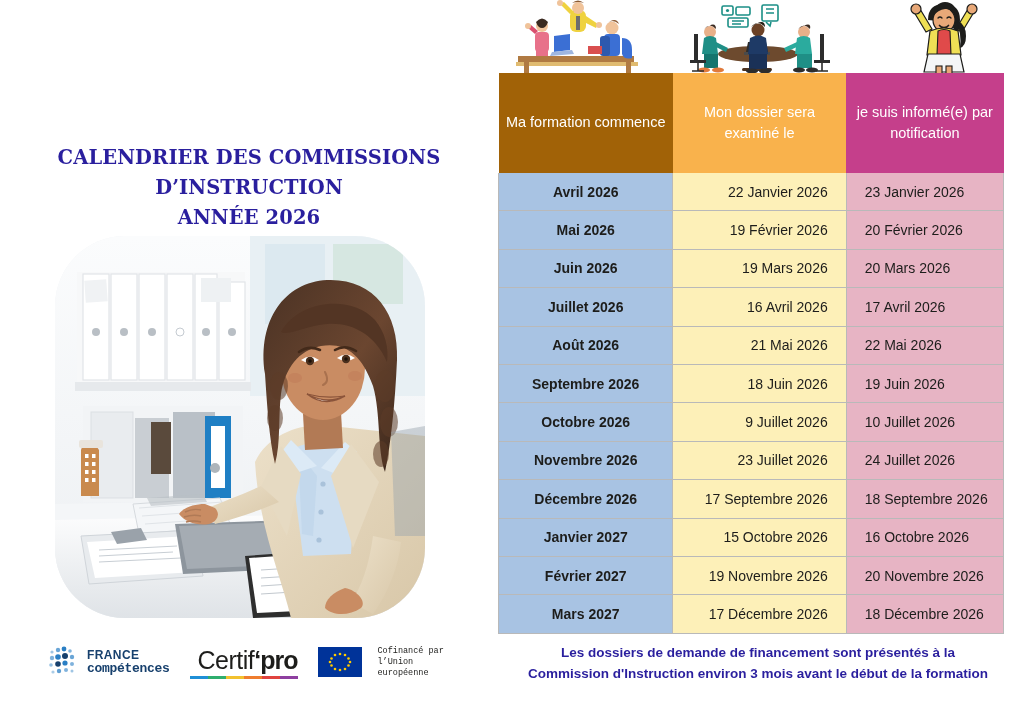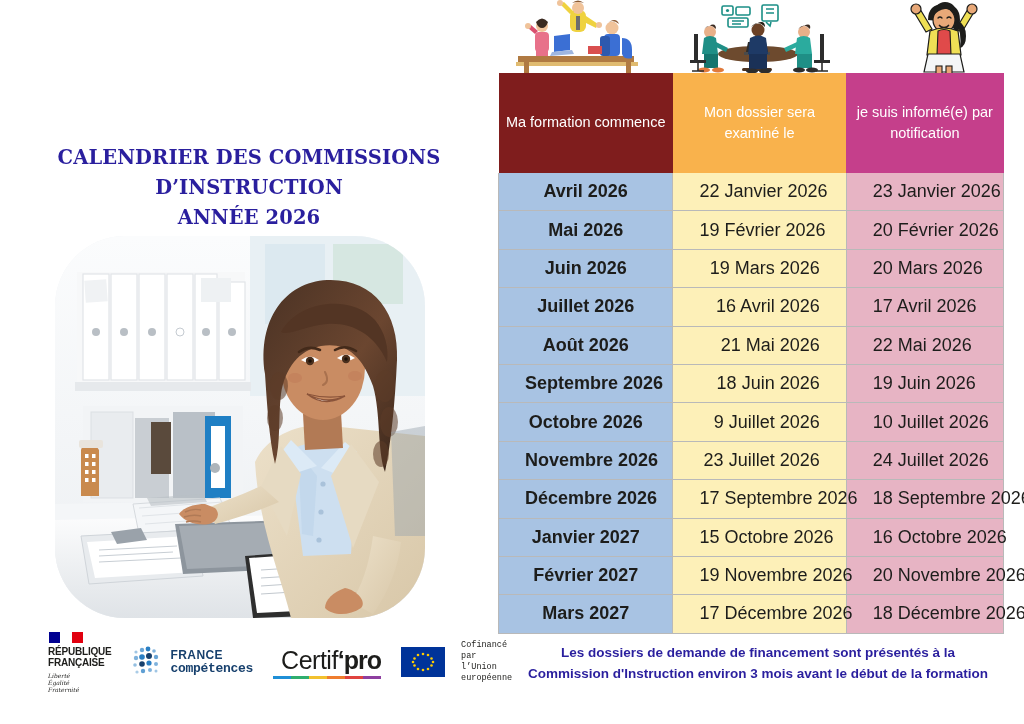--- a/index.html
+++ b/index.html
@@ -135,31 +135,31 @@
     vertical-align: middle;
     text-align: center;
     color: #ffffff;
     font-family: "Liberation Sans", sans-serif;
     font-weight: 400;
     font-size: 14.5px;
     line-height: 21px;
     padding: 0 6px;
     border: 1px solid rgba(255,255,255,0.0);
   }
-  #cal-table th.h-blue   { background: #7f1d1d; width: 163px; }
+  #cal-table th.h-blue   { background: #a16207; width: 163px; }
   #cal-table th.h-orange { background: #f9b24c; width: 162px; }
   #cal-table th.h-pink   { background: #c53f8b; width: 147px; }
 
   #cal-table td {
     height: 38.4px;
     font-family: "Liberation Sans", sans-serif;
-    font-size: 18px;
+    font-size: 14px;
     color: #1d1d1b;
     border: 1px solid #b9b9b9;
-    padding: 0 26px;
+    padding: 0 18px;
     white-space: nowrap;
   }
   #cal-table td.c-month {
     background: #a8c3e3;
     font-weight: 700;
     text-align: center;
   }
   #cal-table td.c-exam {
     background: #fdf0b8;
     text-align: right;
@@ -355,32 +355,20 @@
 
         <path d="M318 300 C314 330 306 352 296 366 L318 378 C334 356 344 328 346 306 Z" fill="url(#jacket)"></path>
         <path d="M290 352 C278 356 270 364 270 372 C278 380 294 380 306 372 C312 366 302 354 290 352 Z" fill="#c98c63"></path>
 
         <path d="M336 196 L370 190 L370 300 L340 300 Z" fill="#9aa3ac" opacity="0.45"></path>
       </svg>
     </div>
 
     <div id="partner-logos">
 
-      <div class="plogo" id="logo-rf">
-        <div id="rf-flag">
-          <i class="b"></i>
-            <i class="w"></i>
-            <i class="r"></i>
-        </div>
-        <div class="rf-name">RÉPUBLIQUE</div>
-        <div class="rf-name">FRANÇAISE</div>
-        <div class="rf-motto">Liberté</div>
-        <div class="rf-motto" style="margin-top:0">Égalité</div>
-        <div class="rf-motto" style="margin-top:0">Fraternité</div>
-      </div>
 
       <div class="plogo" id="logo-fc">
         <svg id="fc-dots" viewBox="0 0 34 32">
           <g fill="#2a7fc4">
             <circle cx="4" cy="6" r="1.6" opacity=".45"></circle>
               <circle cx="10" cy="4" r="2.2" opacity=".7"></circle>
             <circle cx="16" cy="3" r="2.4"></circle>
               <circle cx="22" cy="5" r="1.8" opacity=".6"></circle>
             <circle cx="4" cy="12" r="2.2" opacity=".6"></circle>
               <circle cx="10" cy="11" r="2.8"></circle>

